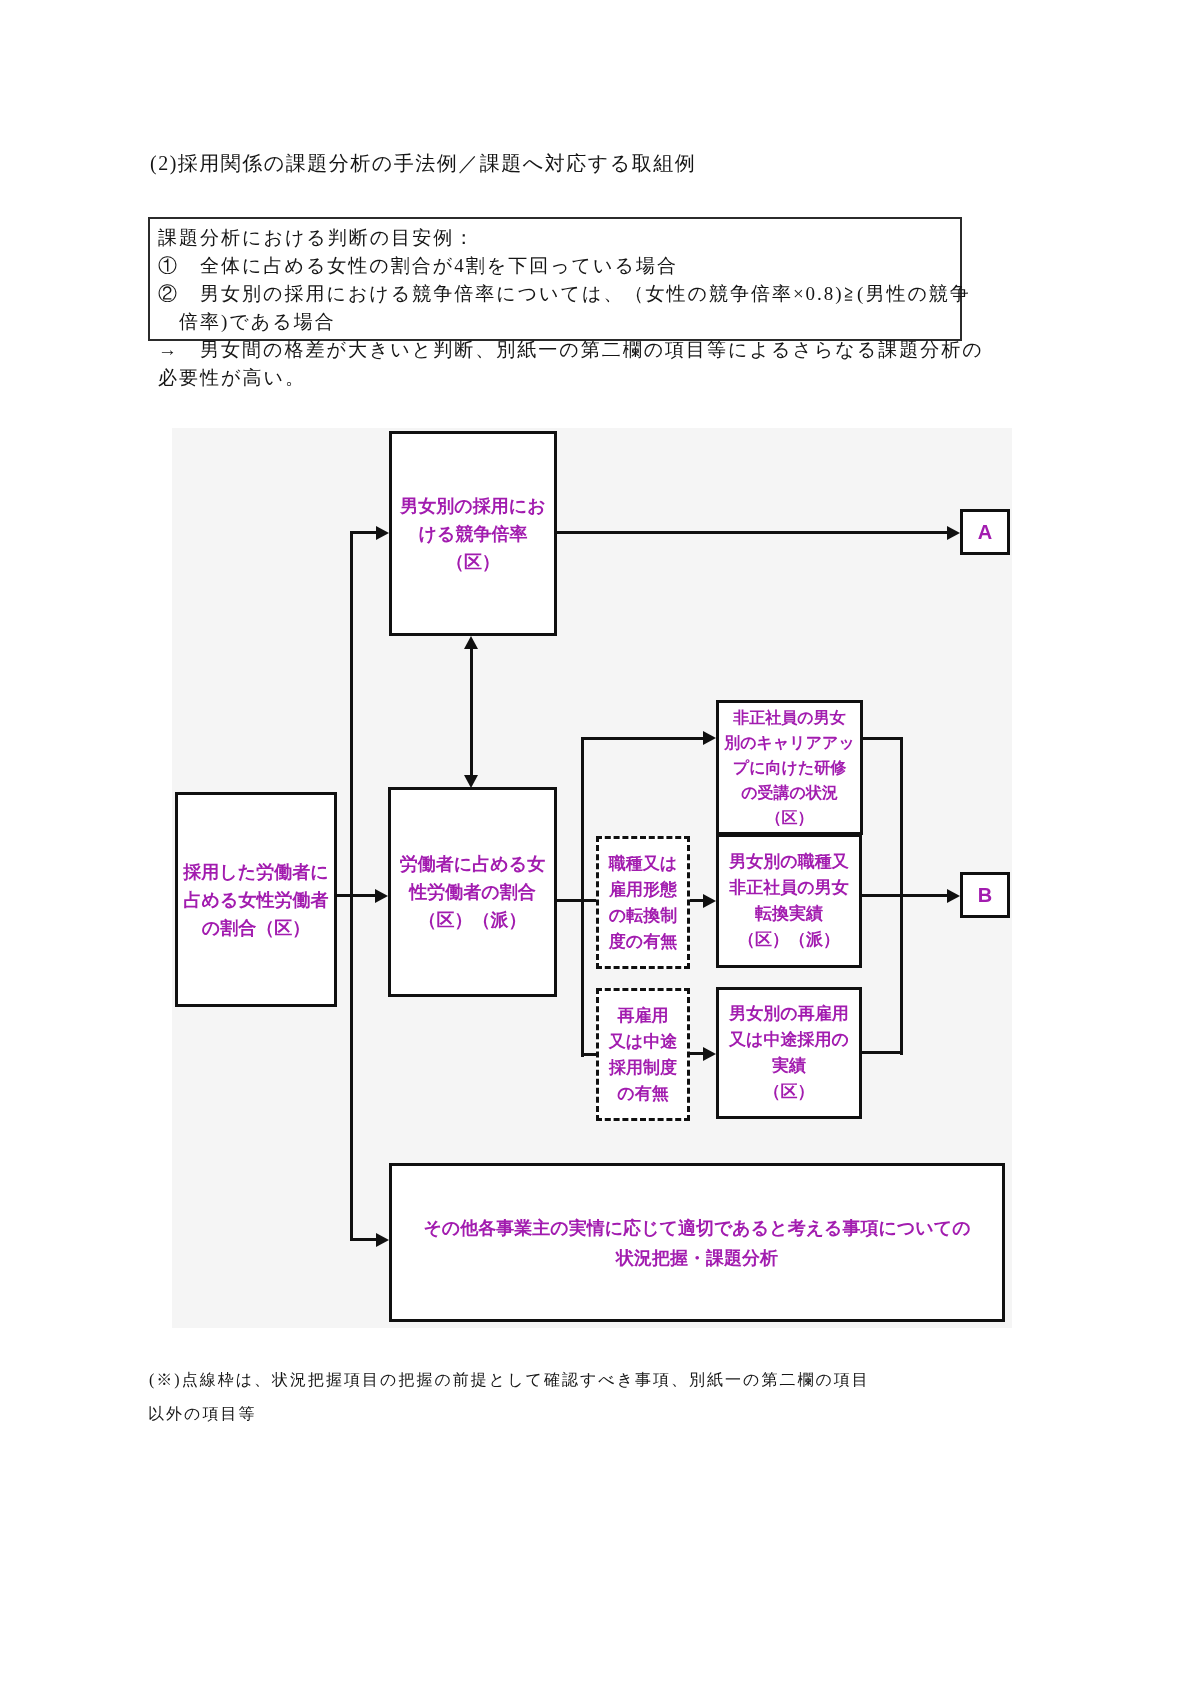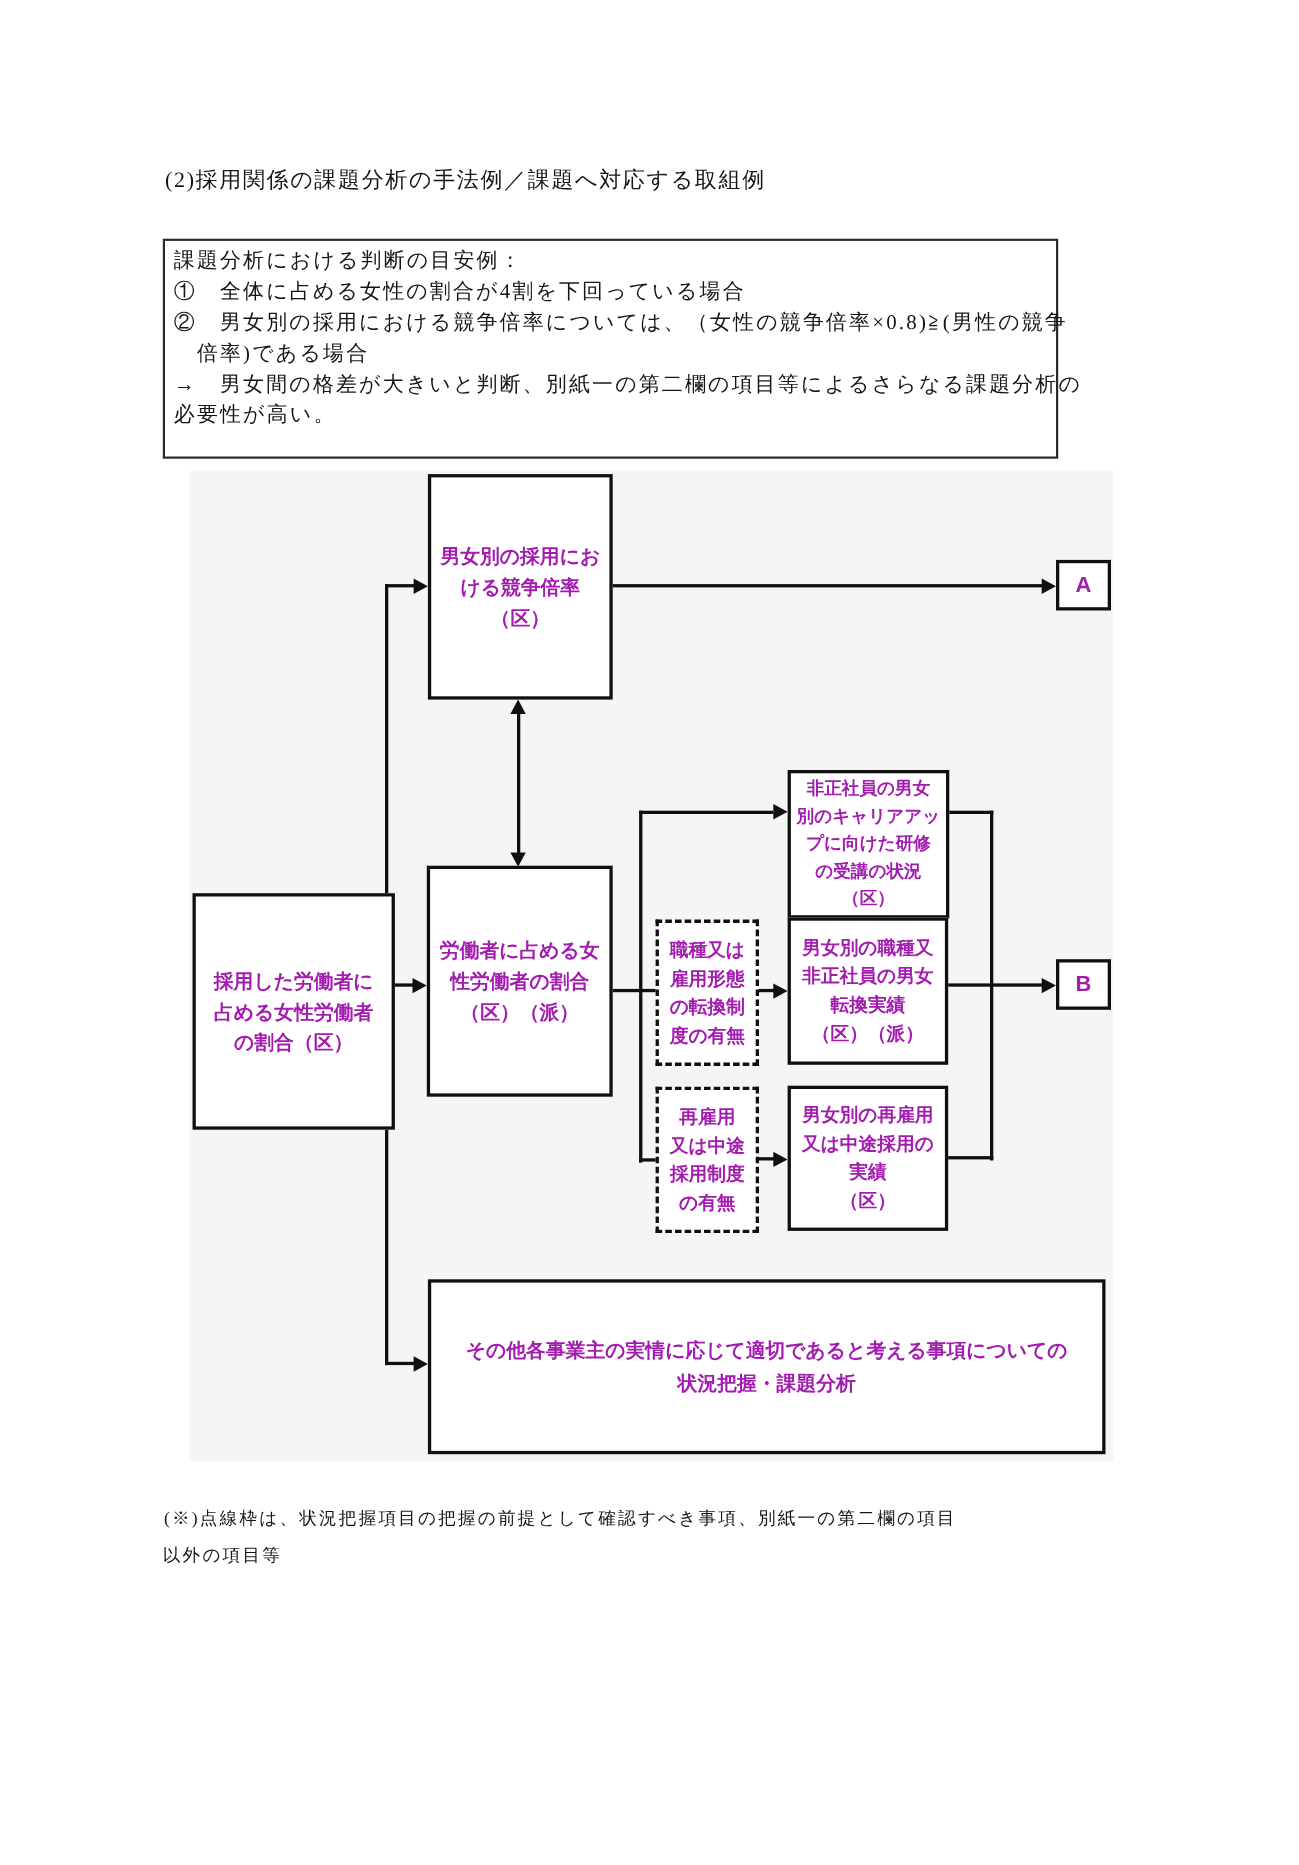--- a/index.html
+++ b/index.html
@@ -6,21 +6,21 @@
   body {
     width:1181px; height:1695px; background:#ffffff;
     font-family:"Liberation Serif","DejaVu Serif",serif;
     color:#151515;
   }
   #page { position:relative; width:1181px; height:1695px; background:#ffffff; overflow:hidden; }
 
   .doc-title { position:absolute; font-size:20px; letter-spacing:1.5px; white-space:nowrap; }
 
   .criteria {
-    position:absolute; left:148px; top:217px; width:814px; height:200px;
+    position:absolute; left:148px; top:217px; width:814px; height:124px;
     border:2px solid #2b2b2b; background:#ffffff; box-sizing:border-box;
     padding:5px 10px 0 8px;
   }
   .criteria .cl { font-size:19px; letter-spacing:2px; line-height:28px; white-space:pre; }
 
   .gray-area { position:absolute; left:172px; top:428px; width:840px; height:900px; background:#f5f5f5; }
 
   .flowbox {
     position:absolute; background:#ffffff; border:3px solid #101010; box-sizing:border-box;
     display:flex; align-items:center; justify-content:center; text-align:center;
@@ -95,21 +95,21 @@
 
   <div class="l" style="left:900px; top:737px; width:3px; height:318px;"></div>
   <div class="l" style="left:860px; top:737px; width:43px; height:3px;"></div>
   <div class="l" style="left:859px; top:1051px; width:44px; height:3px;"></div>
 
   <div class="flowbox fs18" style="left:389px; top:431px; width:168px; height:205px;">
     <span class="lbl">男女別の採用にお
 ける競争倍率（区）</span>
   </div>
 
-  <div class="flowbox fs18" style="left:175px; top:792px; width:184px; height:215px;margin-top:20px;">
+  <div class="flowbox fs18" style="left:175px; top:792px; width:162px; height:215px;">
     <span class="lbl">採用した労働者に
 占める女性労働者
 の割合（区）</span>
   </div>
 
   <div class="flowbox fs18" style="left:388px; top:787px; width:169px; height:210px;">
     <span class="lbl">労働者に占める女
 性労働者の割合
 （区）（派）</span>
   </div>

